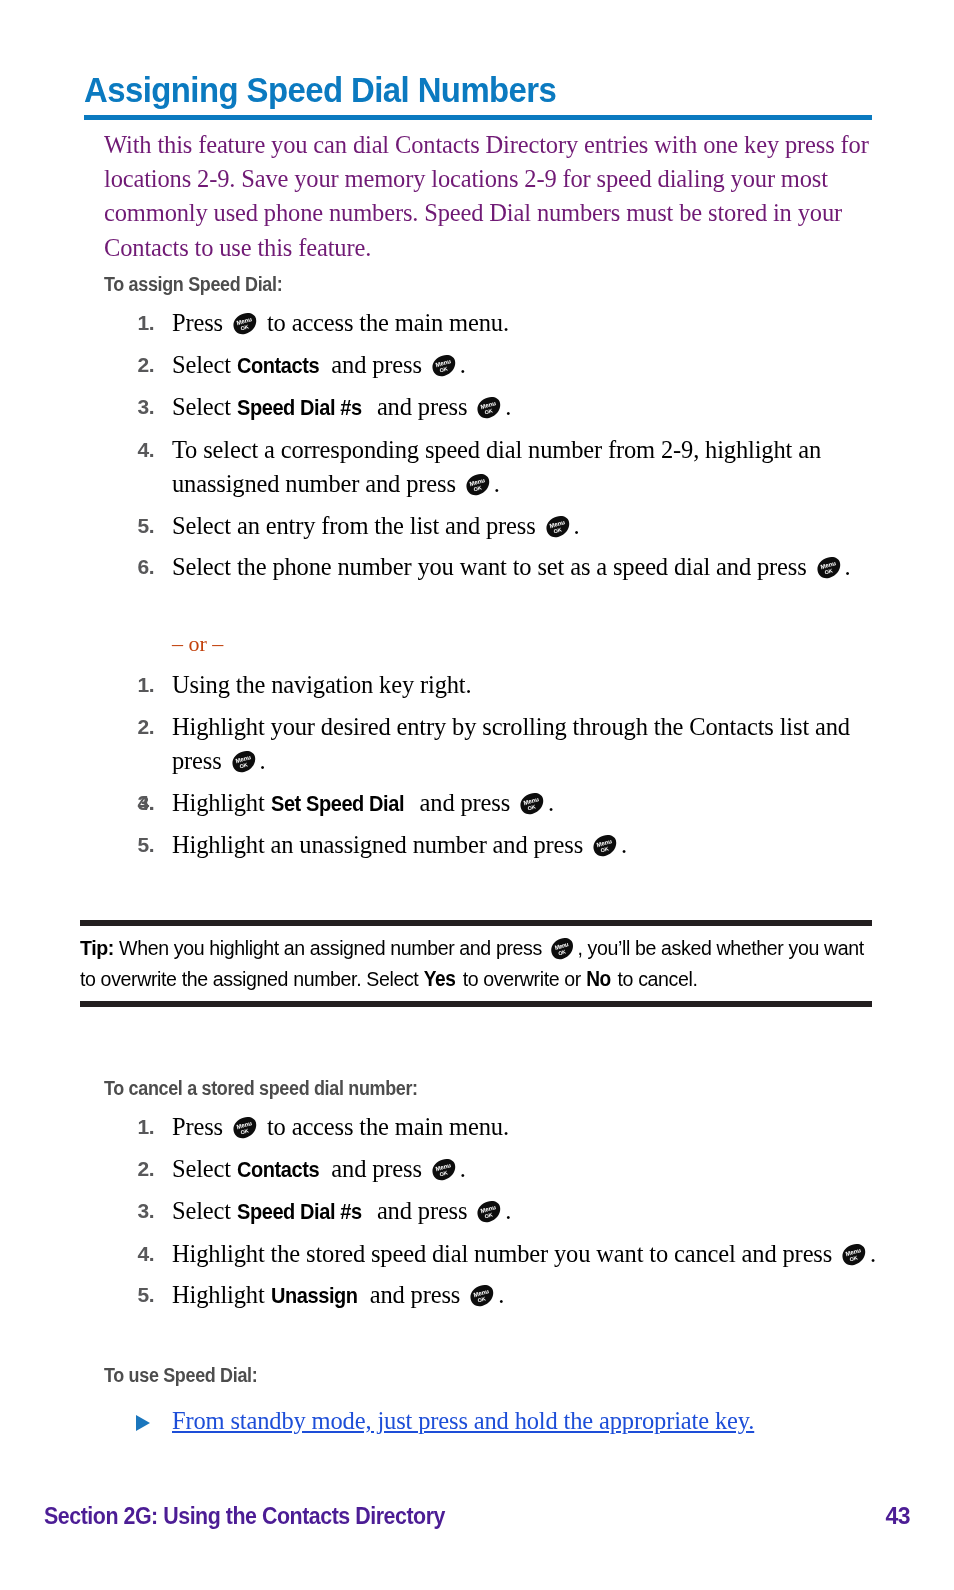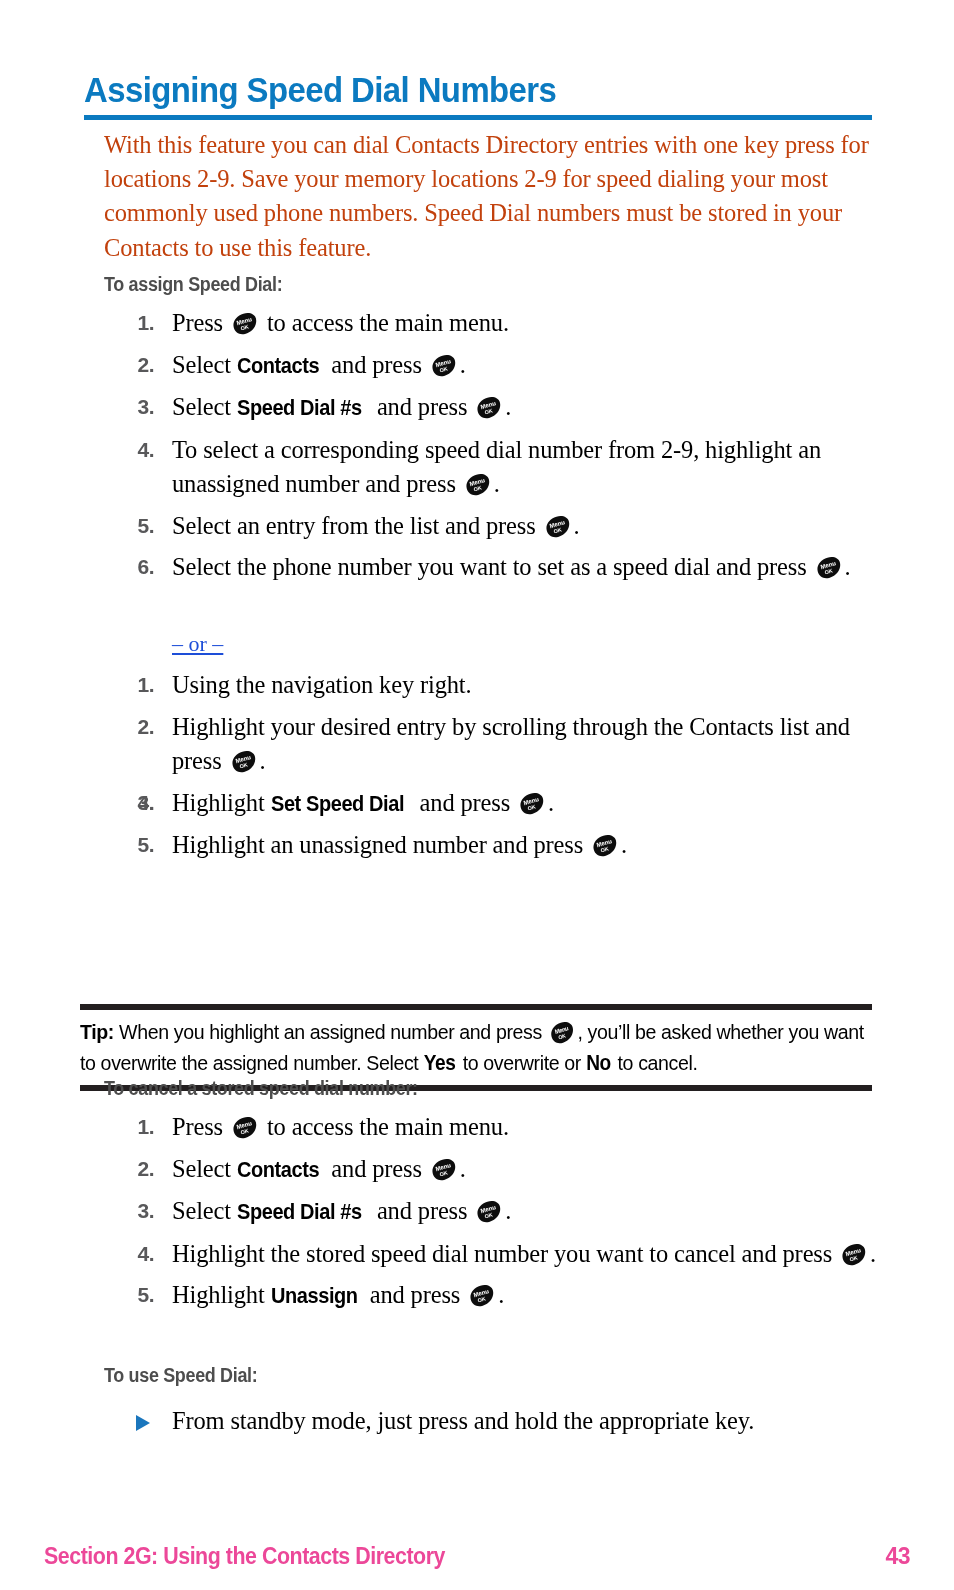--- a/index.html
+++ b/index.html
@@ -48,21 +48,21 @@
   }
 
   
   .intro {
     position: absolute;
     left: 104px;
     top: 128px;
     width: 768px;
     font-size: 24.5px;
     line-height: 34.2px;
-    color: #c2410c;
+    color: #701a75;
     letter-spacing: -0.15px;
   }
 
   .subhead {
     position: absolute;
     font-family: "Liberation Sans", "DejaVu Sans", sans-serif;
     font-weight: bold;
     font-size: 19.5px;
     line-height: 24px;
     color: #4d4d4d;
@@ -99,33 +99,33 @@
     font-size: 21px;
     line-height: 34.5px;
     color: #58585a;
     letter-spacing: -0.5px;
   }
   ol.steps > li .num::after { content: "."; }
 
   .or-line {
     font-size: 22px;
     line-height: 32px;
-    color: #1d4ed8;
+    color: #c2410c;
     padding-left: 54px;
     margin-bottom: 6px;
-    text-decoration: underline;
   }
 
   ul.bullets > li {
     position: relative;
     padding-left: 54px;
     font-size: 24.5px;
     line-height: 34.5px;
-    color: #000000;
+    color: #1d4ed8;
     letter-spacing: -0.15px;
+    text-decoration: underline;
   }
   .tri {
     position: absolute;
     left: 18px;
     top: 11px;
     width: 0; height: 0;
     border-left: 14px solid #1a76bd;
     border-top: 8.5px solid transparent;
     border-bottom: 8.5px solid transparent;
   }
@@ -150,21 +150,21 @@
     vertical-align: -5px;
     position: relative;
     margin: 0 1px;
   }
   .mok svg { display: block; }
 
   
   .tip {
     position: absolute;
     left: 80px;
-    top: 1004px;
+    top: 920px;
     width: 792px;
   }
   .tip .rule {
     width: 792px;
     height: 6px;
     background: #231f20;
   }
   .tip .body {
     font-family: "Liberation Sans", "DejaVu Sans", sans-serif;
     font-size: 20.5px;
@@ -186,23 +186,22 @@
     position: absolute;
     left: 44px;
     top: 1503px;
     width: 866px;
     display: flex;
     justify-content: space-between;
     align-items: flex-start;
     font-family: "Liberation Sans", "DejaVu Sans", sans-serif;
     font-weight: bold;
     font-size: 23px;
-    color: #ec4899;
+    color: #4c1d95;
     letter-spacing: -0.5px;
-    margin-top: 40px;
   }
   .footer .sec {
     transform: scaleX(0.93);
     transform-origin: left center;
     white-space: nowrap;
   }
 </style>
 </head>
 <body>
 

